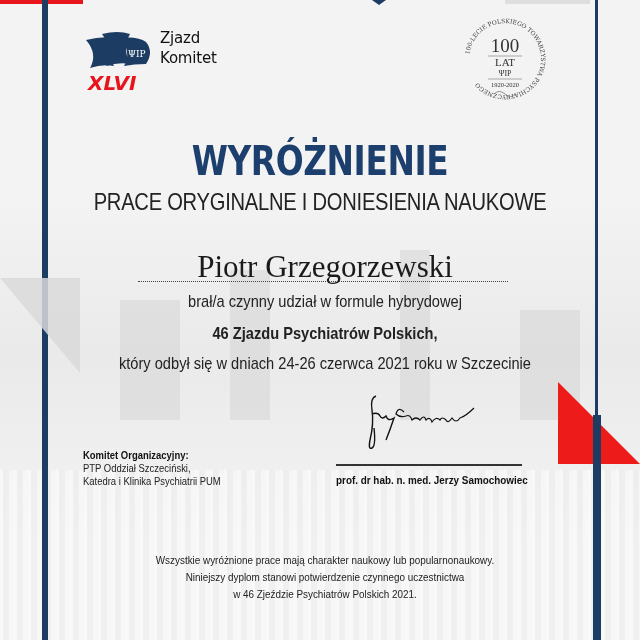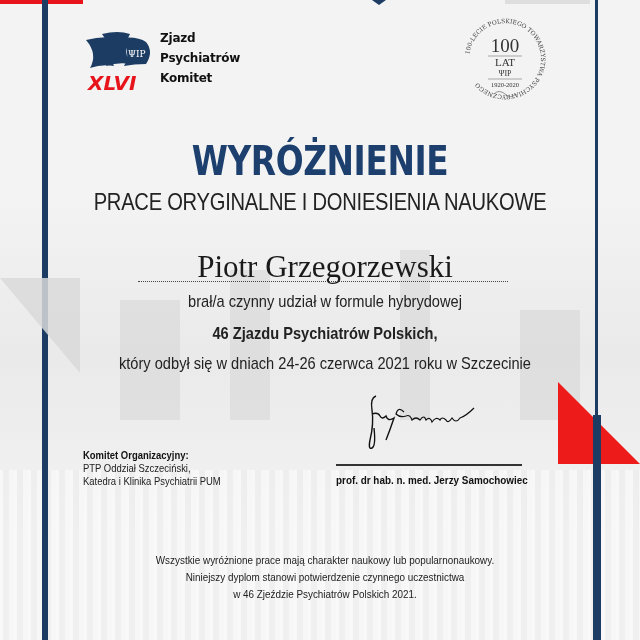--- a/index.html
+++ b/index.html
@@ -32,21 +32,21 @@
       position: absolute; left: 505px; top: 0; width: 85px; height: 4px; background: #dedede;
     }
     .chev-top { position:absolute; left: 372px; top: 0; width: 0; height: 0;
       border-left: 7px solid transparent; border-right: 7px solid transparent; border-top: 5px solid #1c3c64; }
     .grey-tri { position: absolute; left: 0; top: 278px; width: 80px; height: 95px; }
     .red-tri { position: absolute; left: 558px; top: 382px; width: 82px; height: 82px; }
 
     .logo { position: absolute; left: 84px; top: 26px; width: 82px; height: 70px; }
     .logo-text {
       position: absolute; left: 160px; top: 28px; font-family: "DejaVu Sans", sans-serif;
-      font-weight: bold; font-size: 12px; line-height: 20px; color: #111; letter-spacing: -0.2px;
+      font-weight: normal; font-size: 15px; line-height: 20px; color: #111; letter-spacing: -0.2px;
     }
     .seal { position: absolute; left: 462px; top: 16px; width: 86px; height: 86px; }
 
     .title {
       position: absolute; left: 0; width: 640px; top: 138px; text-align: center;
       font-family: "DejaVu Sans", sans-serif; font-weight: bold; font-size: 40px; color: #1c3f6e;
       letter-spacing: -0.5px; transform: scaleX(0.82); transform-origin: center;
     }
     .subtitle {
       position: absolute; left: 0; width: 640px; top: 188px; text-align: center;
@@ -121,21 +121,20 @@
   <svg width="82" height="70" viewBox="0 0 82 70">
     <path d="M2,14 Q18,10 30,12 Q22,24 30,40 Q18,38 6,42 Q14,28 2,14 Z" fill="#1c3c64"></path>
     <path d="M18,8 Q34,4 46,8 Q38,22 46,38 Q34,36 22,40 Q30,24 18,8 Z" fill="#1c3c64"></path>
     <path d="M36,12 Q54,10 62,16 Q70,26 62,38 Q50,38 40,40 Q48,26 36,12 Z" fill="#1c3c64"></path>
     <text x="44" y="31" font-family="DejaVu Serif, serif" font-size="9" fill="#fff">ΨIP</text>
     <text x="4" y="64" font-family="DejaVu Sans, sans-serif" font-weight="bold" font-style="italic" font-size="20" fill="#e8141b">XLVI</text>
   </svg>
 </div>
 <div class="logo-text">
   <div>Zjazd</div>
-  <div>Psychiatrów</div>
   <div>Komitet</div>
 </div>
 
 <svg class="seal" viewBox="0 0 86 86">
   <defs>
     <path id="ring" d="M43,43 m-36,0 a36,36 0 1,1 72,0 a36,36 0 1,1 -72,0"></path>
   </defs>
   <text font-family="DejaVu Serif, serif" font-size="6" fill="#444">
     <textPath href="#ring" startOffset="2%">100-LECIE POLSKIEGO TOWARZYSTWA PSYCHIATRYCZNEGO</textPath>
   </text>

